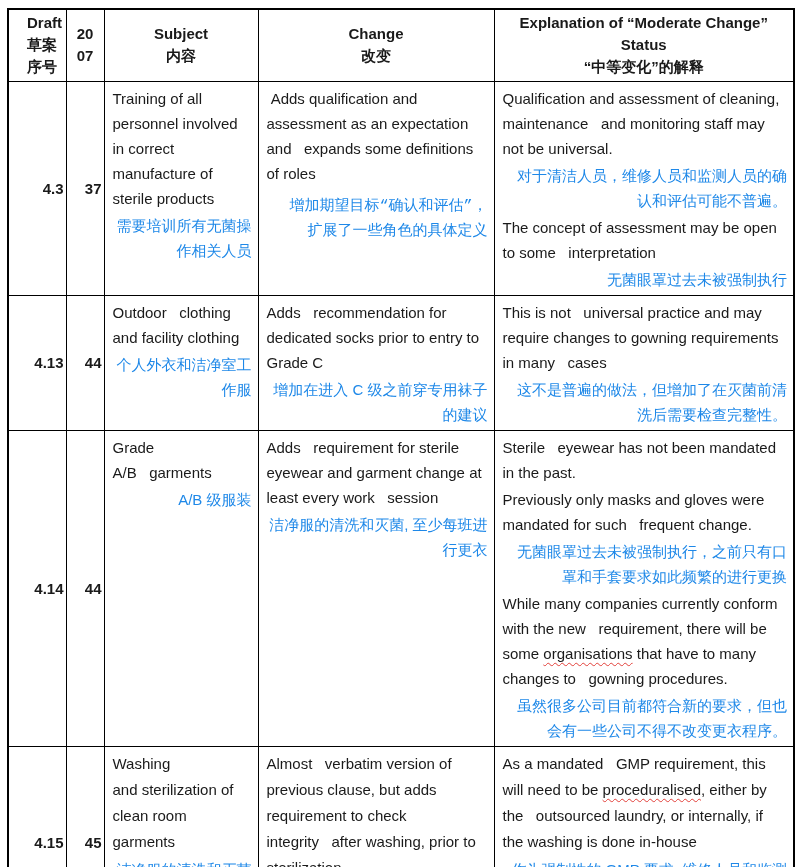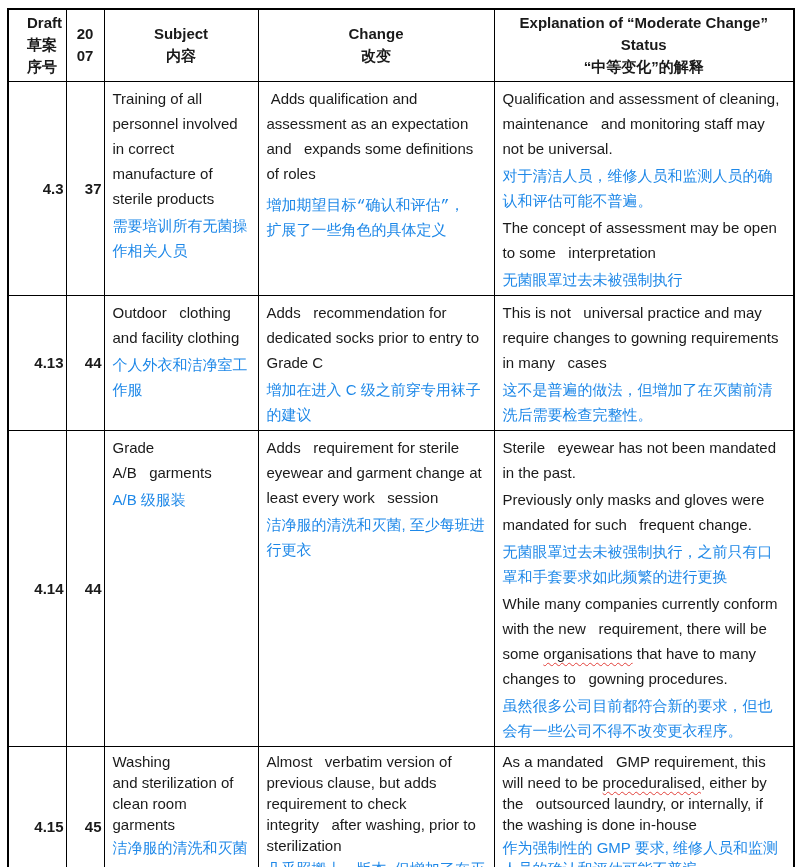--- a/index.html
+++ b/index.html
@@ -30,25 +30,25 @@
     text-align:right;vertical-align:middle;font-weight:bold;
     padding:0 2px;
   }
   
   td.cell{vertical-align:top;padding:2px 4px 1px 6px;}
   td.cell p{
     margin:2px;line-height:25px;
     white-space:pre-wrap;word-wrap:break-word;
   }
   .en{color:#1a1a1a;}
-  .zh{color:var(--blue,#1e88e8);}
+  .zh{color:var(--blue,#1e88e8);text-align:right;}
   
   p.loose{line-height:44px;margin-top:8px !important;font-family:Liberation Mono, monospace;}
   
-  tr.tight td.cell p{line-height:21px;}
+  tr.tight td.cell p{line-height:26px;}
   
   .sq{
     text-decoration:underline;
     text-decoration-style:wavy;
     text-decoration-color:#e2403a;
     text-decoration-thickness:1px;
     text-underline-offset:3px;
     text-decoration-skip-ink:none;
     text-align:right;
   }

